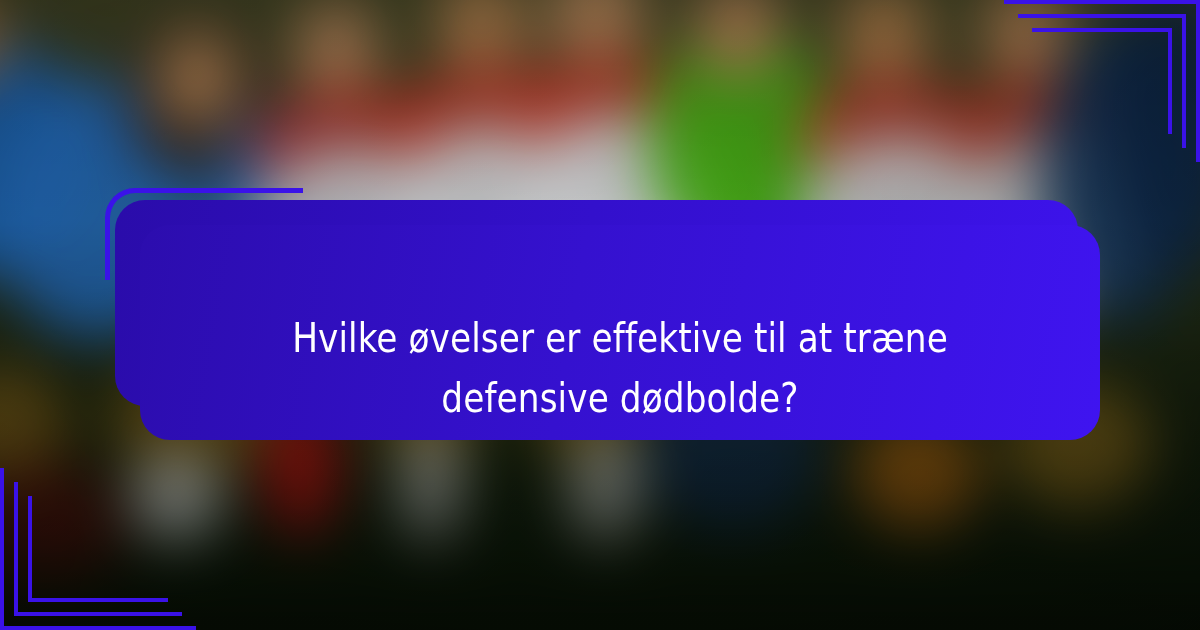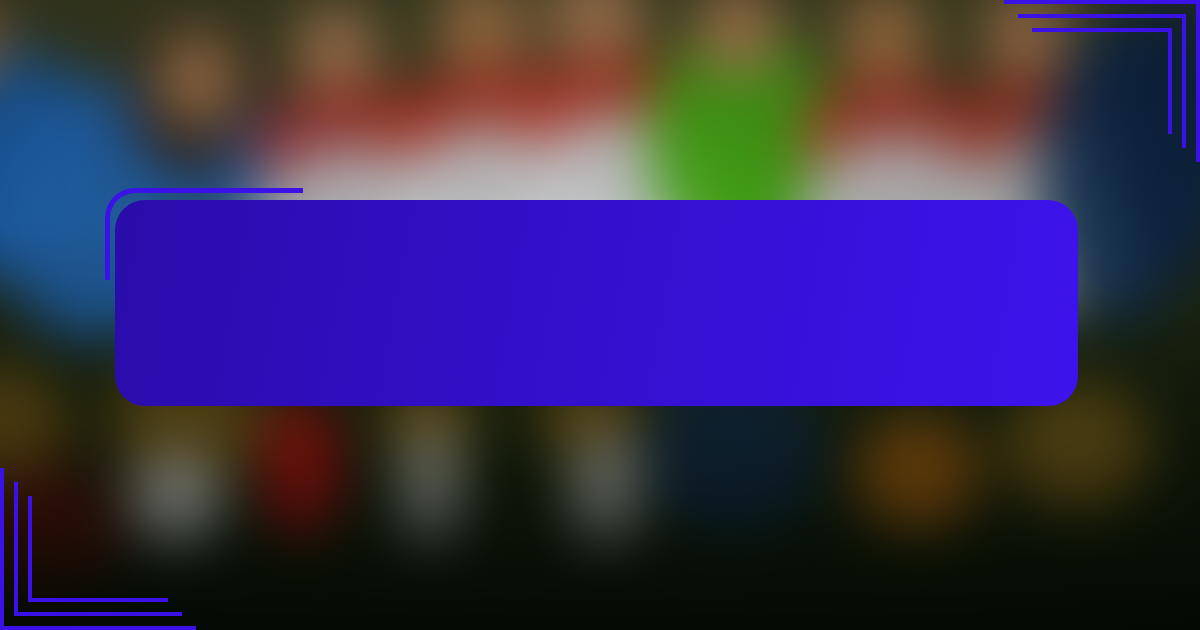--- a/index.html
+++ b/index.html
@@ -214,14 +214,18 @@
   <div class="bracket tr-2"></div>
   <div class="bracket tr-3"></div>
 
   <div class="bracket bl-1"></div>
   <div class="bracket bl-2"></div>
   <div class="bracket bl-3"></div>
 
   <div class="card-outline"></div>
   <div class="card-back"></div>
 
+  <div class="card-front">
+    <div class="headline">Hvilke øvelser er effektive til at træne
+defensive dødbolde?</div>
+  </div>
 
 </div>
 
 </body></html>

